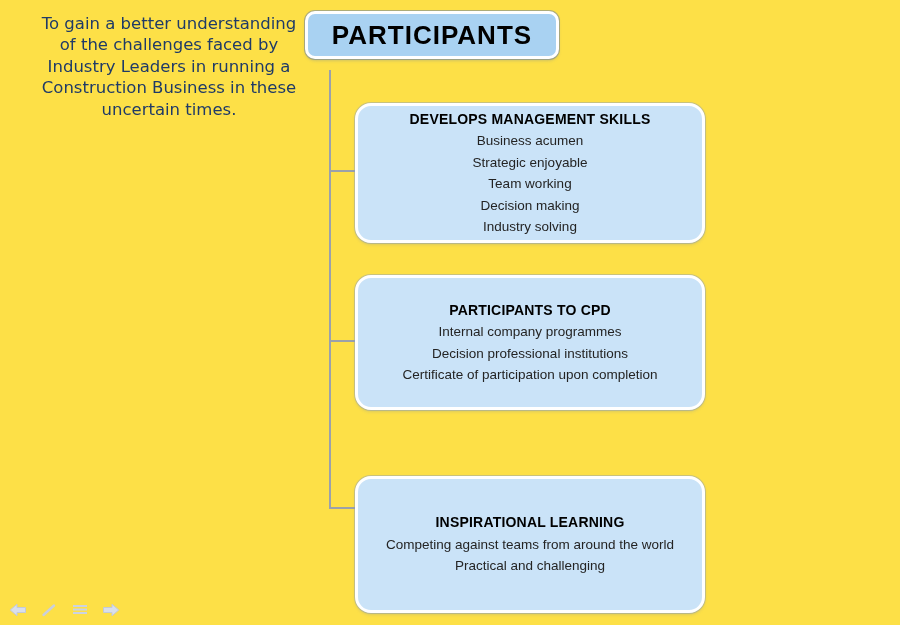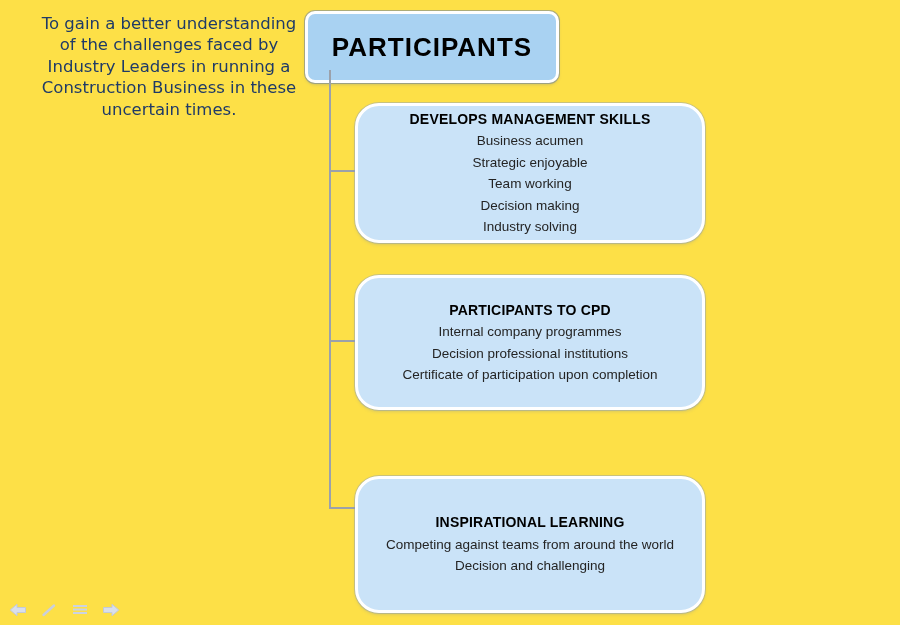--- a/index.html
+++ b/index.html
@@ -15,21 +15,21 @@
   .mission {
     position:absolute; left:38px; top:13px; width:262px;
     text-align:center;
     font-family:"DejaVu Sans", sans-serif;
     font-size:16.5px; line-height:1.3;
     color:#1f3a67;
   }
 
   
   .root-box {
-    position:absolute; left:305px; top:11px; width:254px; height:72px;
+    position:absolute; left:305px; top:11px; width:254px; height:48px;
     background:#a9d2f2;
     border:3px solid #ffffff; border-radius:10px;
     box-shadow:0 0 0 1px rgba(110,130,160,.55), 0 2px 3px rgba(110,130,160,.30);
     display:flex; align-items:center; justify-content:center;
   }
   .root-label {
     font-weight:bold; font-size:26px; letter-spacing:1px; color:#000;
   }
 
   
@@ -42,21 +42,21 @@
     background:#9ba1ab;
   }
   .b1 { top:170px; }
   .b2 { top:340px; }
   .b3 { top:507px; }
 
   
   .node {
     position:absolute; left:355px; width:350px;
     background:#cae3f8;
-    border:3px solid #ffffff; border-radius:24px;
+    border:3px solid #ffffff; border-radius:16px;
     box-shadow:0 0 0 1px rgba(140,160,190,.45), 0 2px 3px rgba(120,140,170,.25);
     display:flex; flex-direction:column; justify-content:center; align-items:center;
     text-align:center; padding:6px 8px;
     color:#242424; font-size:13.5px; line-height:21.5px;
   }
   .n1 { top:103px; height:140px; }
   .n2 { top:275px; height:135px; }
   .n3 { top:437px; height:137px;margin-top:39px; }
   .node-title {
     font-weight:bold; font-size:14px; color:#000; letter-spacing:.2px;
@@ -106,21 +106,21 @@
   <div class="node n2">
     <div class="node-title">PARTICIPANTS TO CPD</div>
     <div class="node-item">Internal company programmes</div>
     <div class="node-item">Decision professional institutions</div>
     <div class="node-item">Certificate of participation upon completion</div>
   </div>
 
   <div class="node n3">
     <div class="node-title">INSPIRATIONAL LEARNING</div>
     <div class="node-item">Competing against teams from around the world</div>
-    <div class="node-item">Decision and challenging</div>
+    <div class="node-item">Practical and challenging</div>
   </div>
 
   <div class="navbar">
     <span class="nav-btn">
       <svg width="18" height="14" viewBox="0 0 18 14">
         <path class="nav-shape" d="M16.5,4.5 L8,4.5 L8,1.2 L1.2,7 L8,12.8 L8,9.5 L16.5,9.5 Z"></path>
       </svg>
     </span>
     <span class="nav-btn">
       <svg width="16" height="14" viewBox="0 0 16 14">

